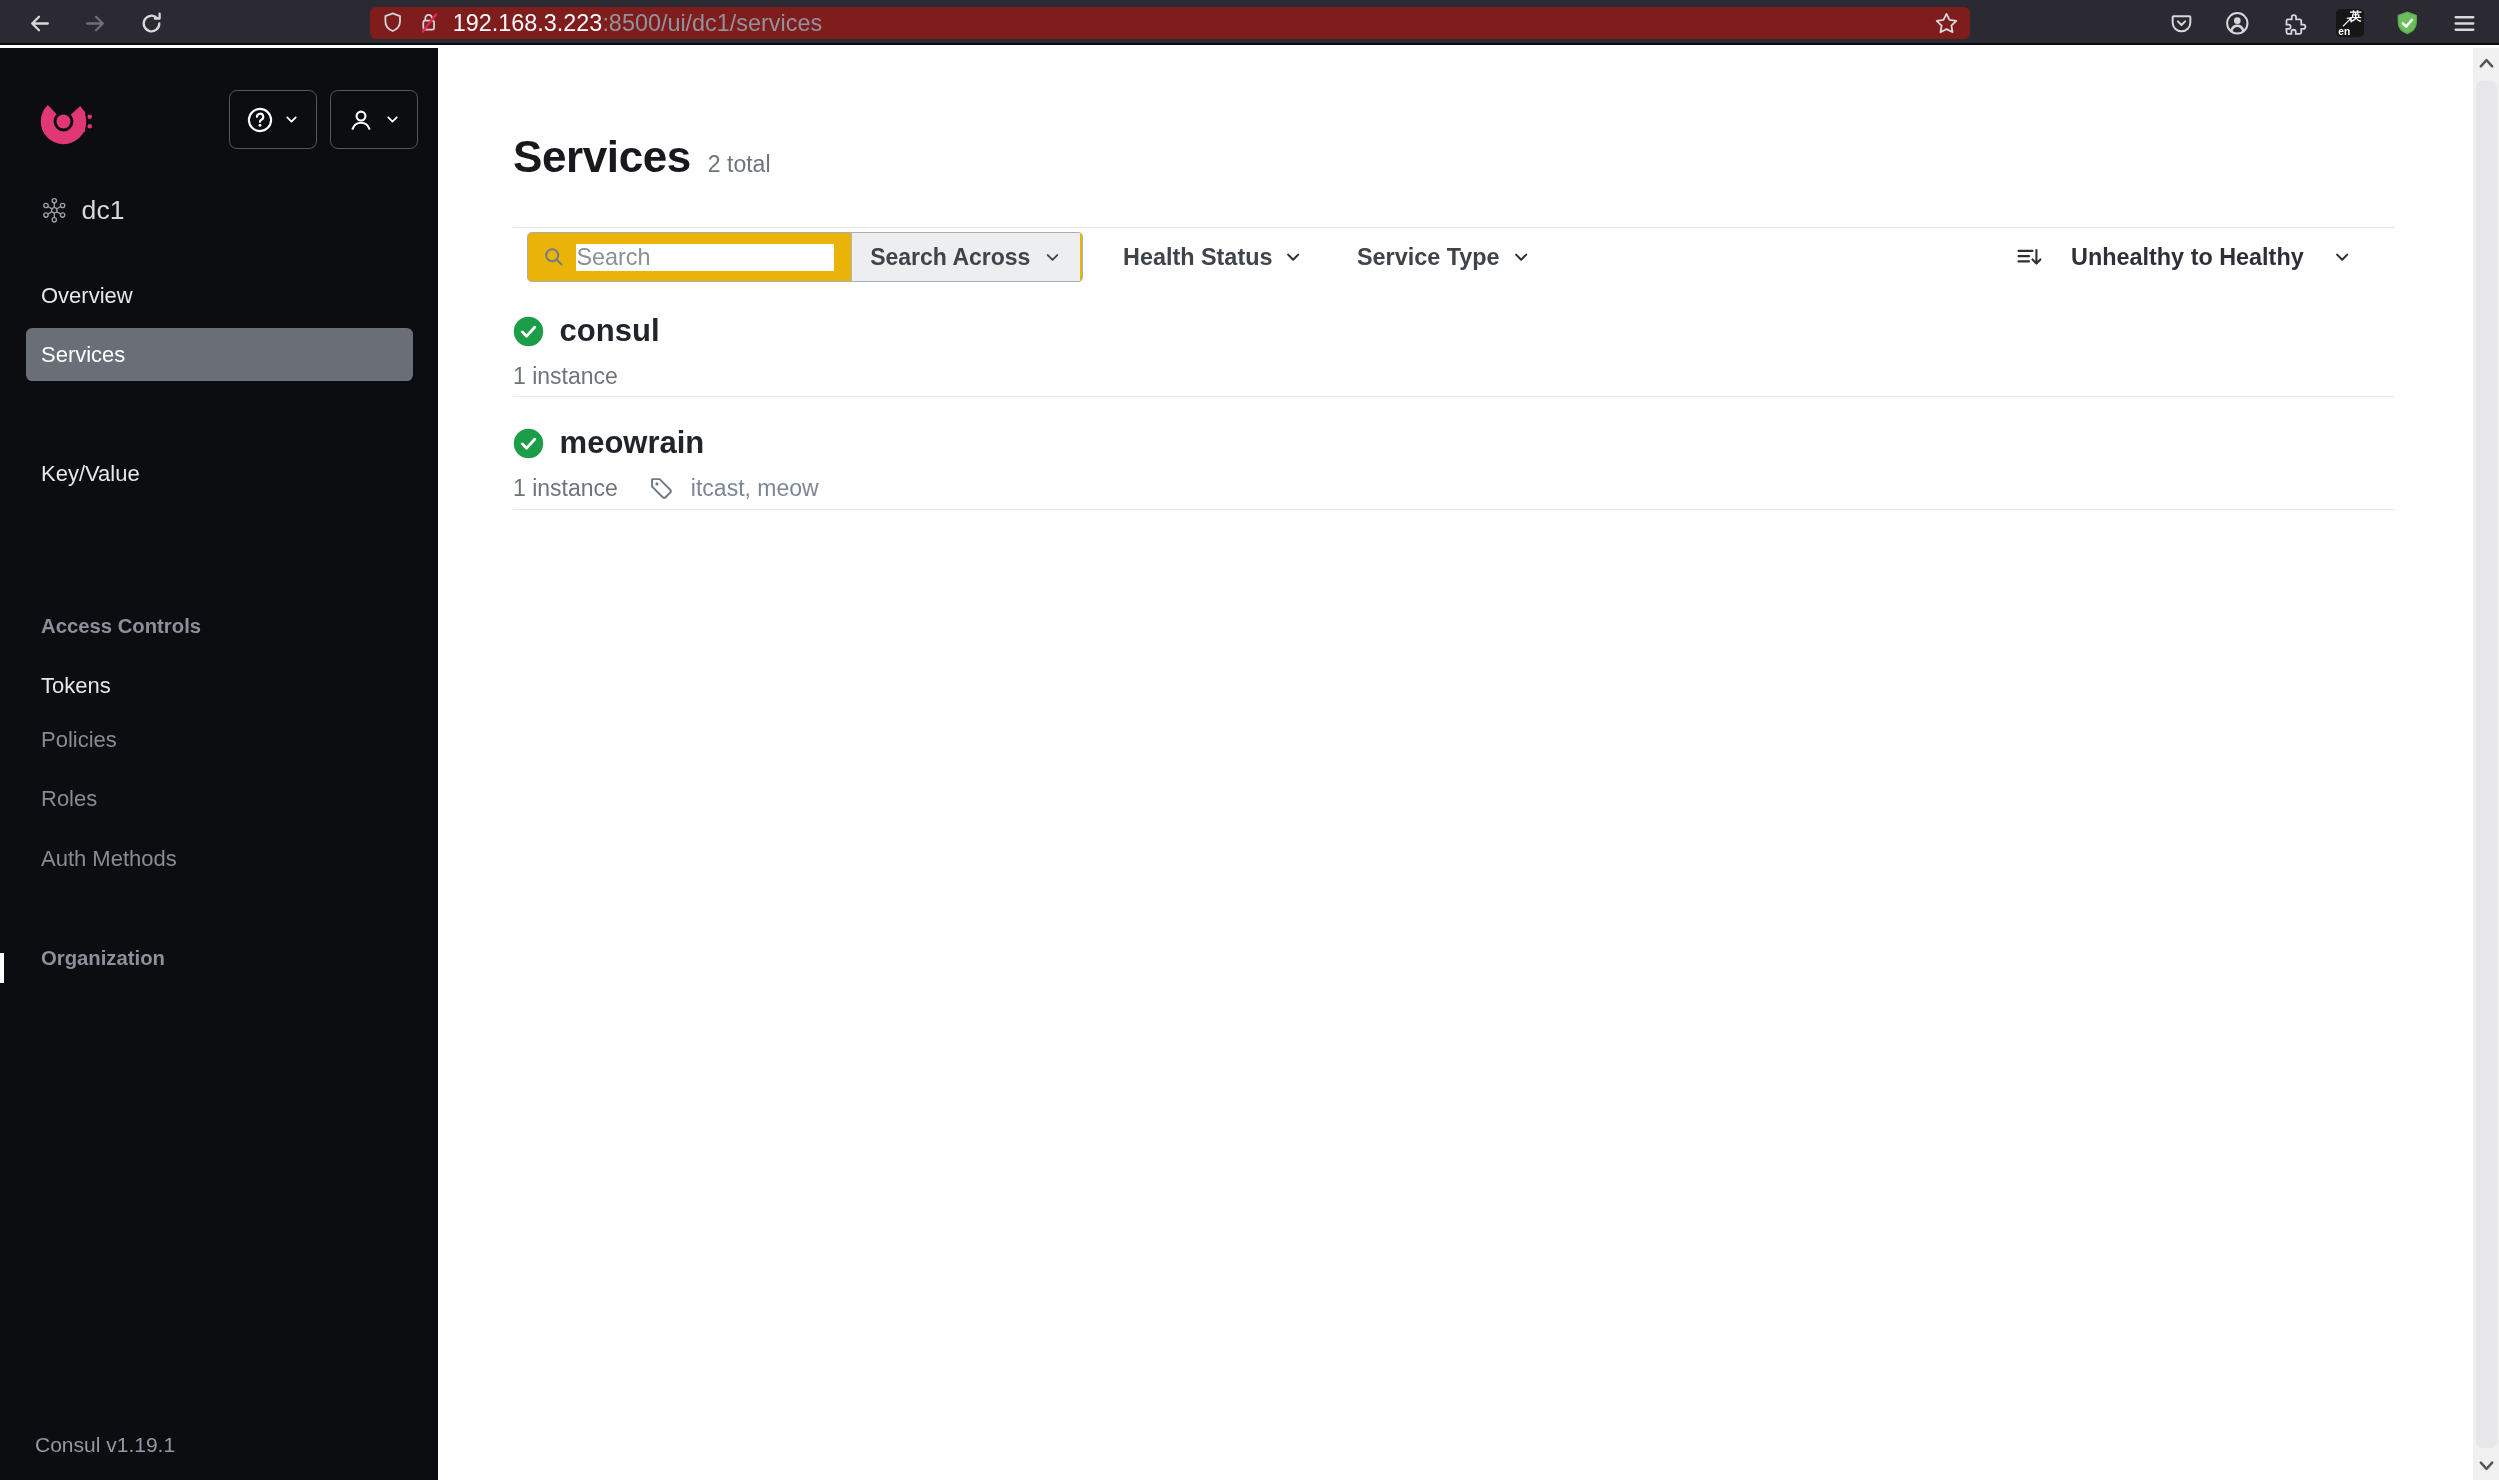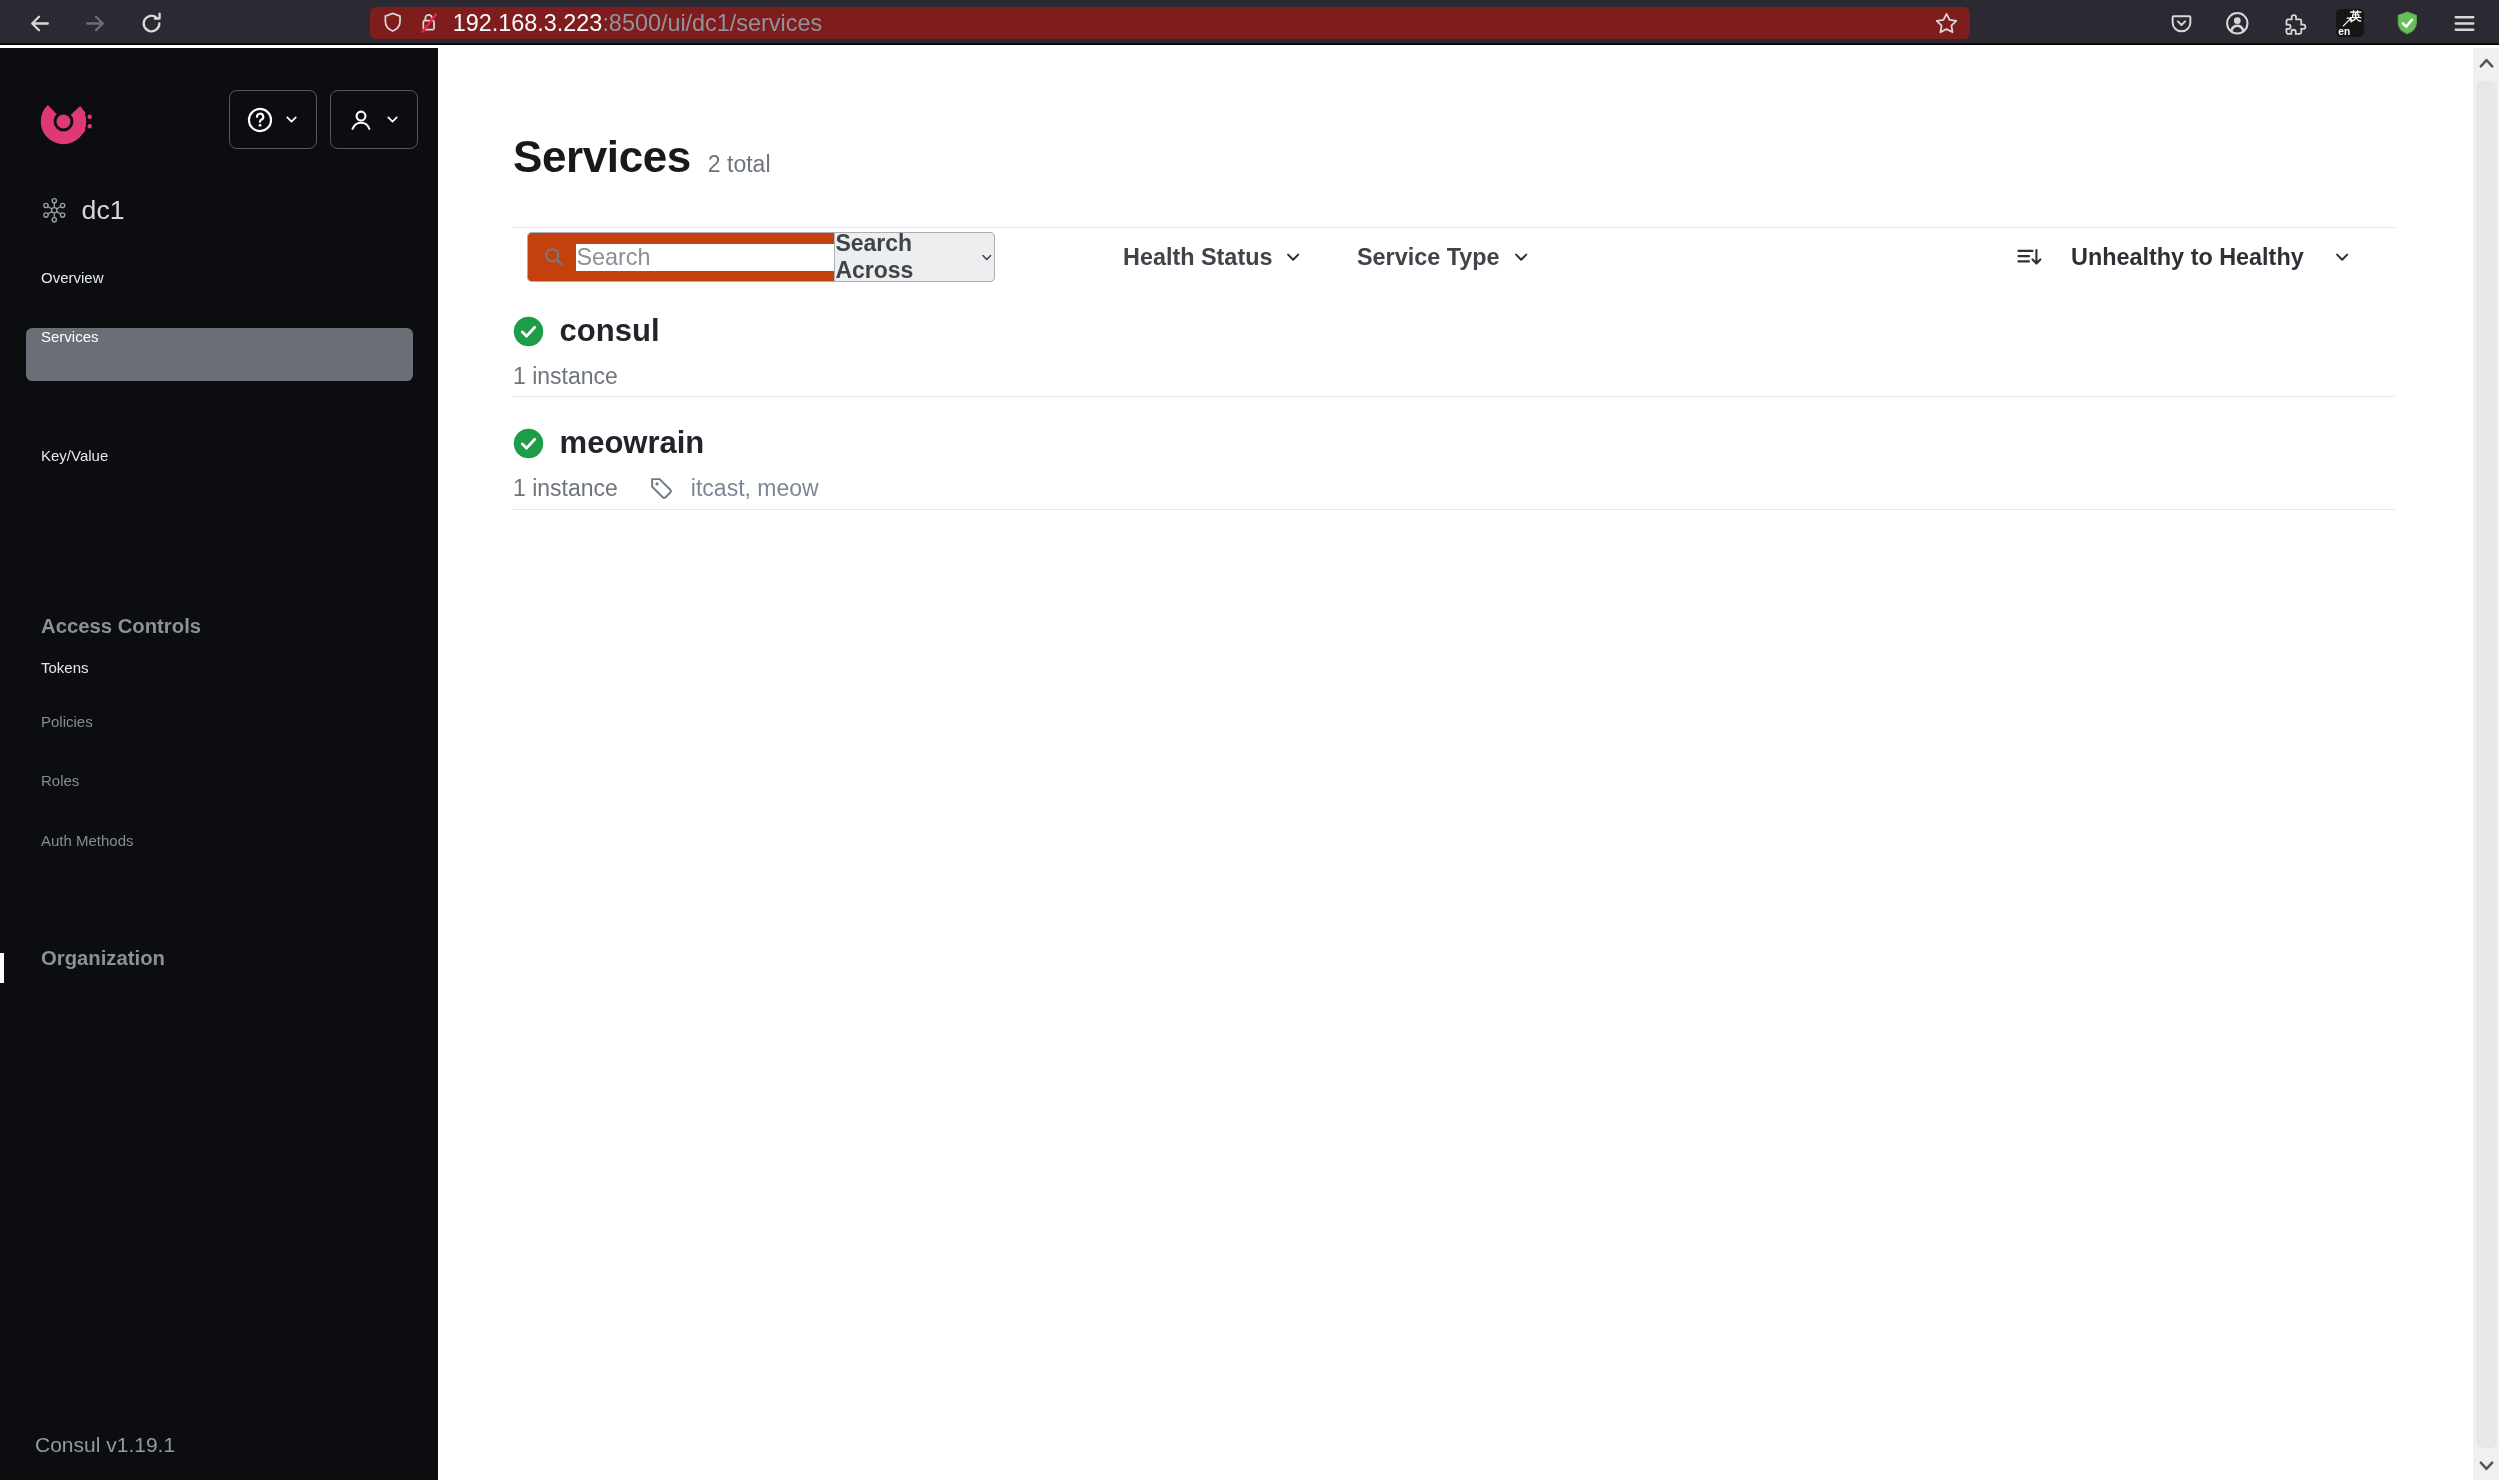--- a/index.html
+++ b/index.html
@@ -20,34 +20,34 @@
   .translate-box .en { position:absolute; bottom:0.8px; left:2.3px; font-size:10.2px; font-weight:700; }
   .translate-box svg { position:absolute; left:4.7px; top:5.5px; }
 
   
   .sidebar { left:0; top:48px; width:438px; height:1433px; background:#0c0d10; color:#e9ebee; }
   .logo { left:39px; top:42px; }
   .hdr-btn { top:42px; height:59px; border:1.6px solid #55575e; border-radius:7.8px; display:flex; align-items:center; justify-content:center; gap:9.4px; color:#ffffff; }
   .hdr-btn.help { left:229px; width:88px; }
   .hdr-btn.user { left:330px; width:88px; }
   .dc-row { left:41px; top:143px; height:39px; display:flex; align-items:center; gap:14px; color:#d4d7dc; font-size:26.6px; }
-  .nav-item { left:26px; width:387px; height:53px; border-radius:6.3px; display:flex; align-items:flex-start; padding-left:15px; font-size:15px; color:#e4e7eb; }
+  .nav-item { left:26px; width:387px; height:53px; border-radius:6.3px; display:flex; align-items:center; padding-left:15px; font-size:22px; color:#e4e7eb; }
   .nav-item.active { background:#6a6f77; color:#ffffff; }
   .nav-item.dimmed { color:#868c95; }
   .nav-header { left:41px; height:31px; display:flex; align-items:center; font-size:20.3px; font-weight:700; color:#8b909b; }
   .version { left:35px; top:1385px; font-size:21px; color:#9298a5; }
   .sliver { left:0; top:905px; width:3.9px; height:30px; background:#ffffff; }
 
   
   .main { left:438px; top:48px; width:2034px; height:1433px; background:#ffffff; }
   .page-title-row { left:75px; top:84px; display:flex; align-items:baseline; gap:17px; }
   .page-title { font-size:44px; font-weight:700; color:#17191d; letter-spacing:-0.4px; }
   .page-total { font-size:23px; color:#6e747b; }
   .filter-bar { left:75px; top:179px; width:1882px; height:102px; border-top:1.6px solid #e0e3e8; }
-  .search-group { left:89px; top:184px; width:468px; height:50px; border:1.6px solid #a9aeb5; border-radius:4.7px; display:flex; background:#c2410c; overflow:hidden; }
+  .search-group { left:89px; top:184px; width:556px; height:50px; border:1.6px solid #a9aeb5; border-radius:4.7px; display:flex; background:#eab308; overflow:hidden; }
   .search-input-wrap { width:323px; display:flex; align-items:center; padding-left:14px; gap:11px; }
   .search-input { border:none; outline:none; width:258px; font-size:23.4px; color:#3a3d44; font-family:"Liberation Sans","DejaVu Sans",sans-serif; }
   .search-input::placeholder { color:#8a9098; }
   .search-across { width:229px; background:#edeef0; border-left:1.6px solid #b0b4ba; display:flex; align-items:center; justify-content:center; gap:12.5px; font-size:23px; font-weight:600; color:#3f434a; }
   .filter-dd { top:184px; height:50px; display:flex; align-items:center; gap:11px; font-size:23.4px; font-weight:600; color:#3f434a; }
   .dd-health { left:685px; }
   .dd-type { left:919px; }
   .sort-ctl { top:184px; right:120px; height:50px; display:flex; align-items:center; gap:28px; font-size:23.4px; font-weight:600; color:#2d3036; }
   .svc-row { left:75px; width:1882px; }
   .svc-row .title-line { display:flex; align-items:center; gap:15.6px; }

